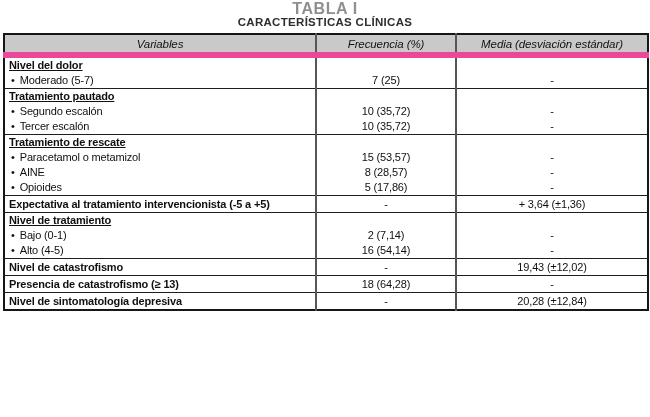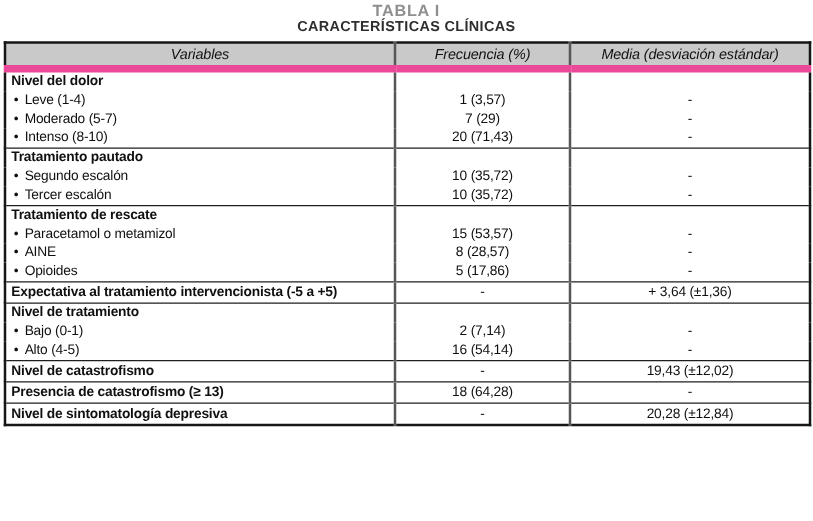--- a/index.html
+++ b/index.html
@@ -17,21 +17,21 @@
     height: 417px;
     background: #ffffff;
   }
   .caption {
     text-align: center;
     padding-top: 3px;
   }
   .caption-num {
     display: block;
     font-weight: 700;
-    font-size: 13px;
+    font-size: 16px;
     line-height: 12px;
     letter-spacing: 0.6px;
     color: #8f8f8f;
   }
   .caption-title {
     display: block;
     font-weight: 700;
     font-size: 11.5px;
     line-height: 13px;
     letter-spacing: 0.3px;
@@ -73,21 +73,21 @@
     border-top: 1.5px solid #1f1f1f;
   }
   .clin td.c1 { padding-left: 4px; text-align: left; }
   .clin td.val { text-align: center; font-weight: 400; }
   .clin tr.r-group td, .clin tr.r-bullet td {
     height: 15px; line-height: 15px;
   }
   .clin tr.r-single td {
     height: 16px; line-height: 16px;
   }
-  .clin tr.r-group td.c1 { font-weight: 700; }
+  .clin tr.r-group td.c1 { font-weight: 700; text-decoration: underline; }
   .clin tr.r-single td.c1 { font-weight: 700; }
   .bullet {
     display: inline-block;
     margin: 0 5px 0 2px;
     font-size: 11px;
   }
 </style>
 </head>
 <body>
 
@@ -110,32 +110,22 @@
         <th class="c3">Media (desviación estándar)</th>
       </tr>
     </thead>
     <tbody id="tbody">
         <tr class="r-group section-start">
           <td class="c1"><span>Nivel del dolor</span></td>
           <td class="c2 val"></td>
           <td class="c3 val"></td>
         </tr>
         <tr class="r-bullet">
-          <td class="c1"><span class="bullet">•</span><span>Leve (1-4)</span></td>
-          <td class="c2 val">1 (3,57)</td>
-          <td class="c3 val">-</td>
-        </tr>
-        <tr class="r-bullet">
           <td class="c1"><span class="bullet">•</span><span>Moderado (5-7)</span></td>
-          <td class="c2 val">7 (29)</td>
-          <td class="c3 val">-</td>
-        </tr>
-        <tr class="r-bullet">
-          <td class="c1"><span class="bullet">•</span><span>Intenso (8-10)</span></td>
-          <td class="c2 val">20 (71,43)</td>
+          <td class="c2 val">7 (25)</td>
           <td class="c3 val">-</td>
         </tr>
         <tr class="r-group section-start">
           <td class="c1"><span>Tratamiento pautado</span></td>
           <td class="c2 val"></td>
           <td class="c3 val"></td>
         </tr>
         <tr class="r-bullet">
           <td class="c1"><span class="bullet">•</span><span>Segundo escalón</span></td>
           <td class="c2 val">10 (35,72)</td>

